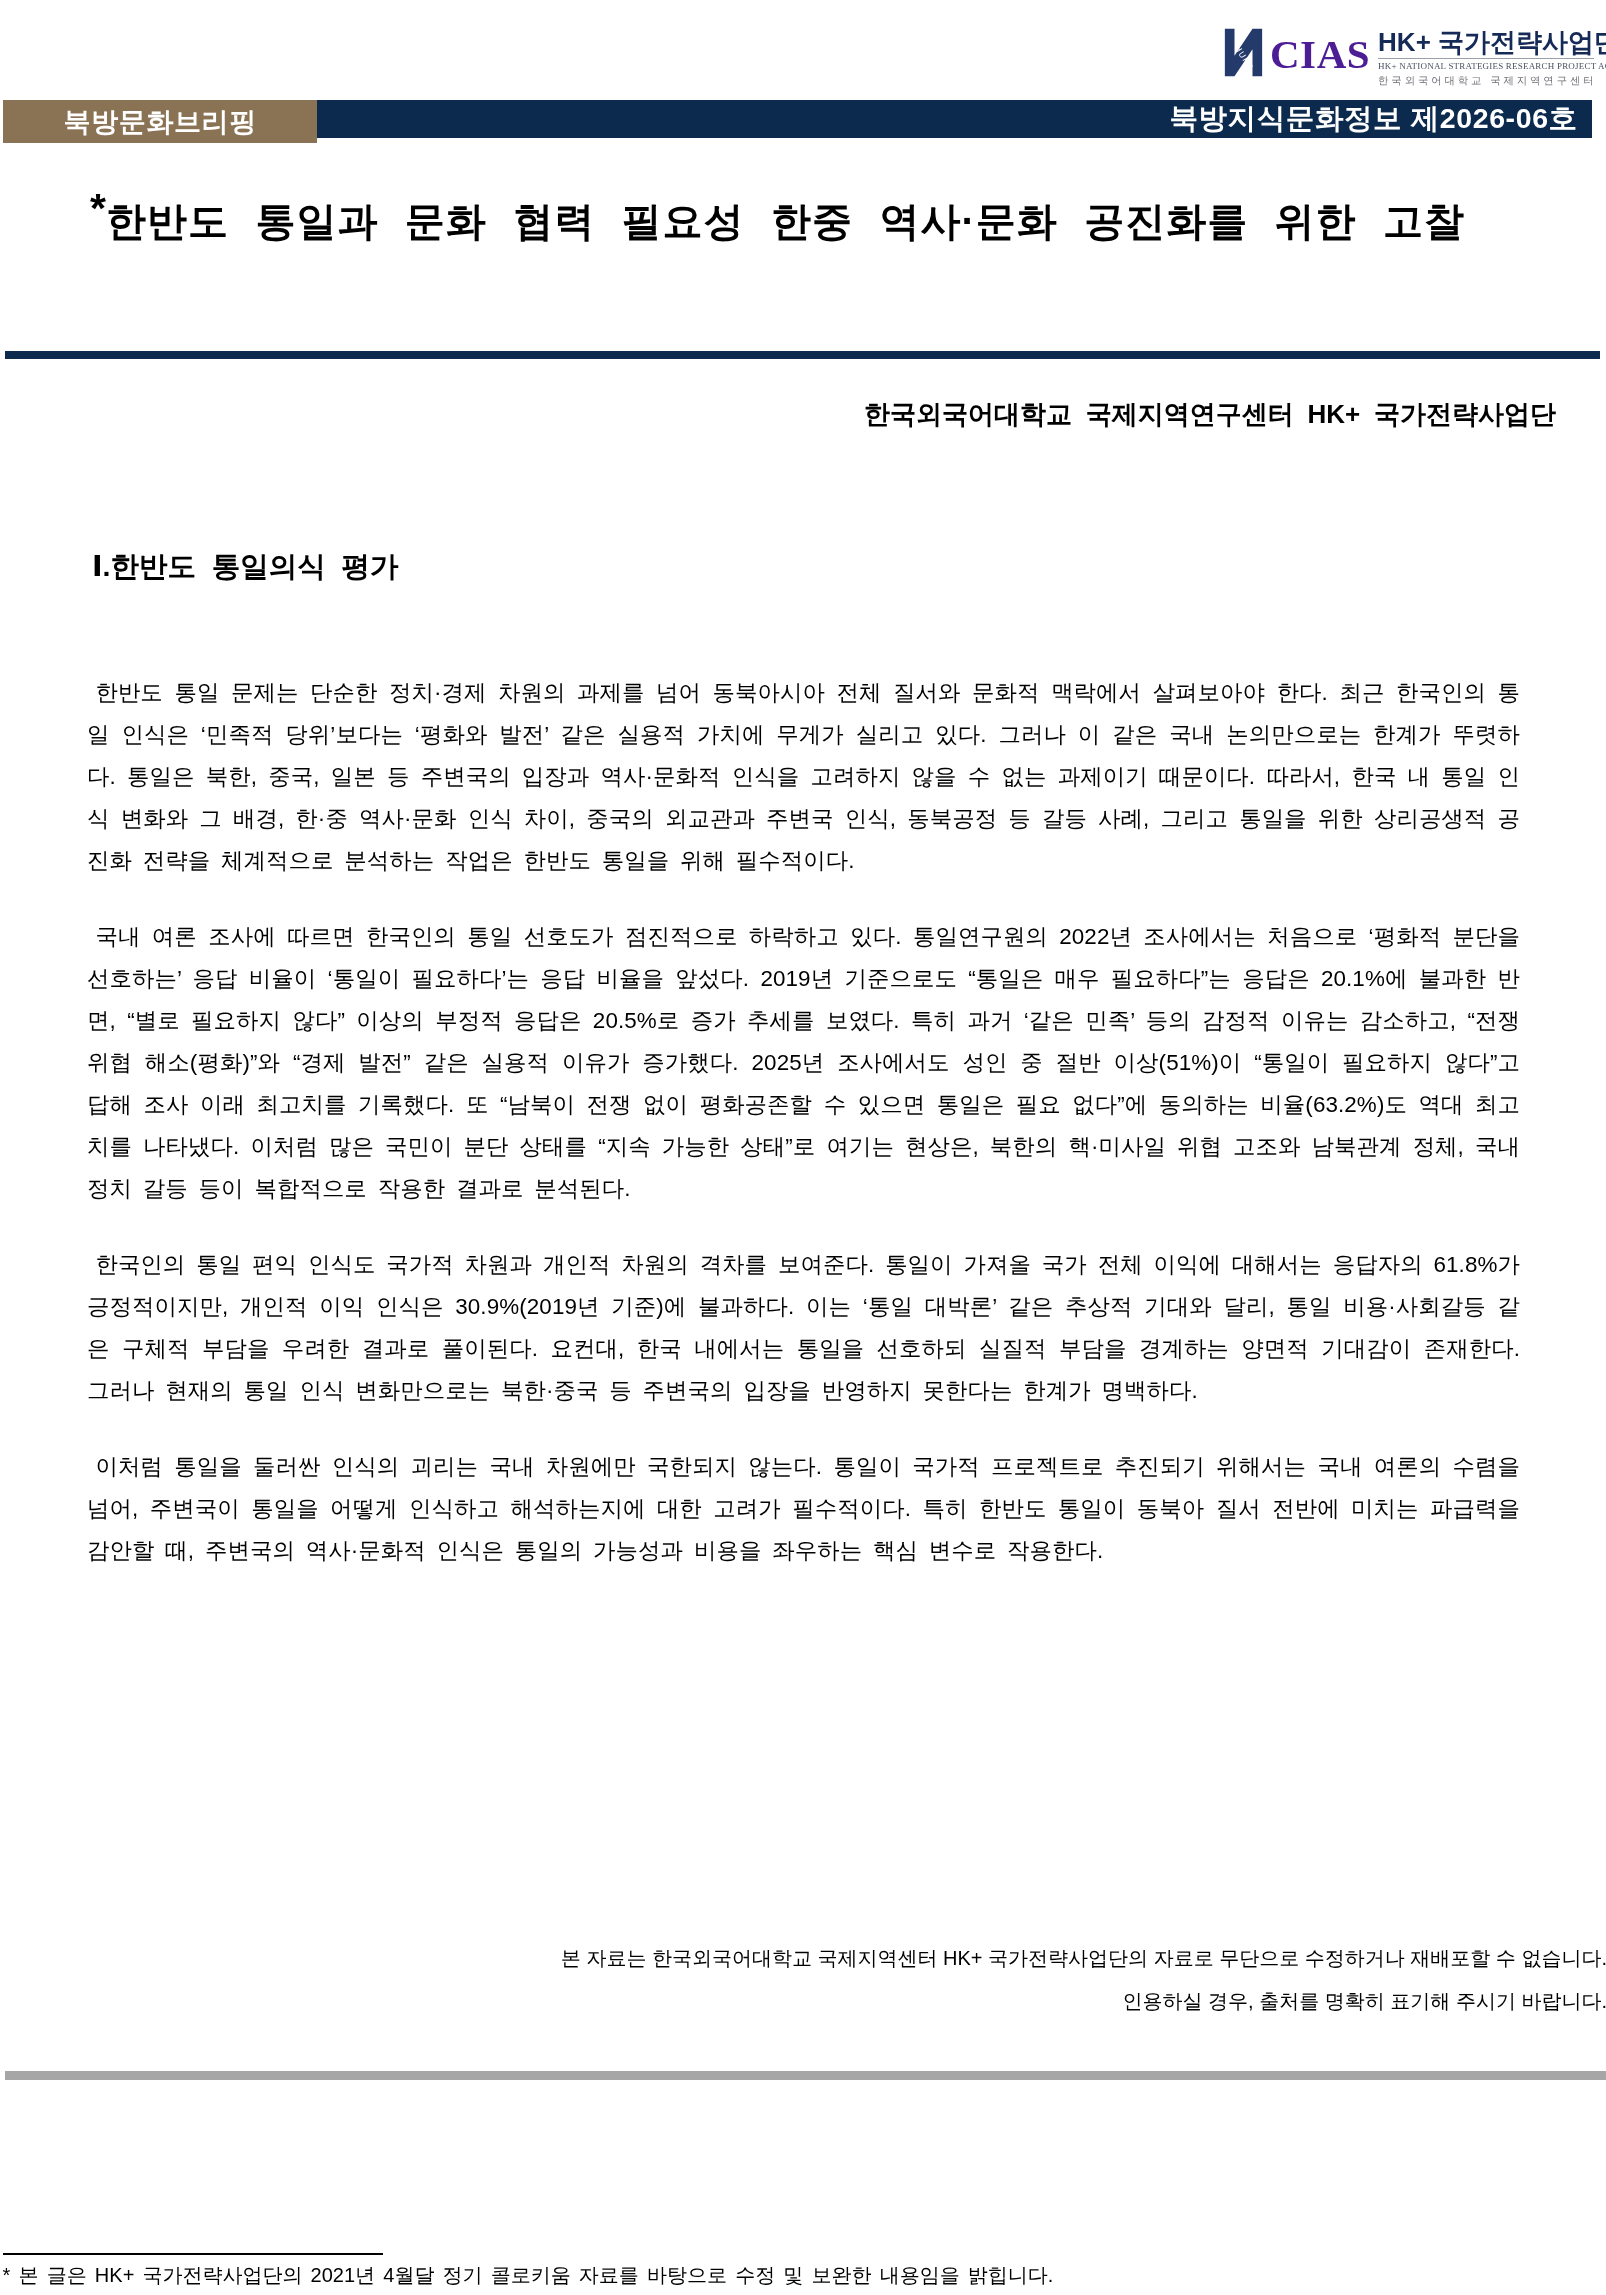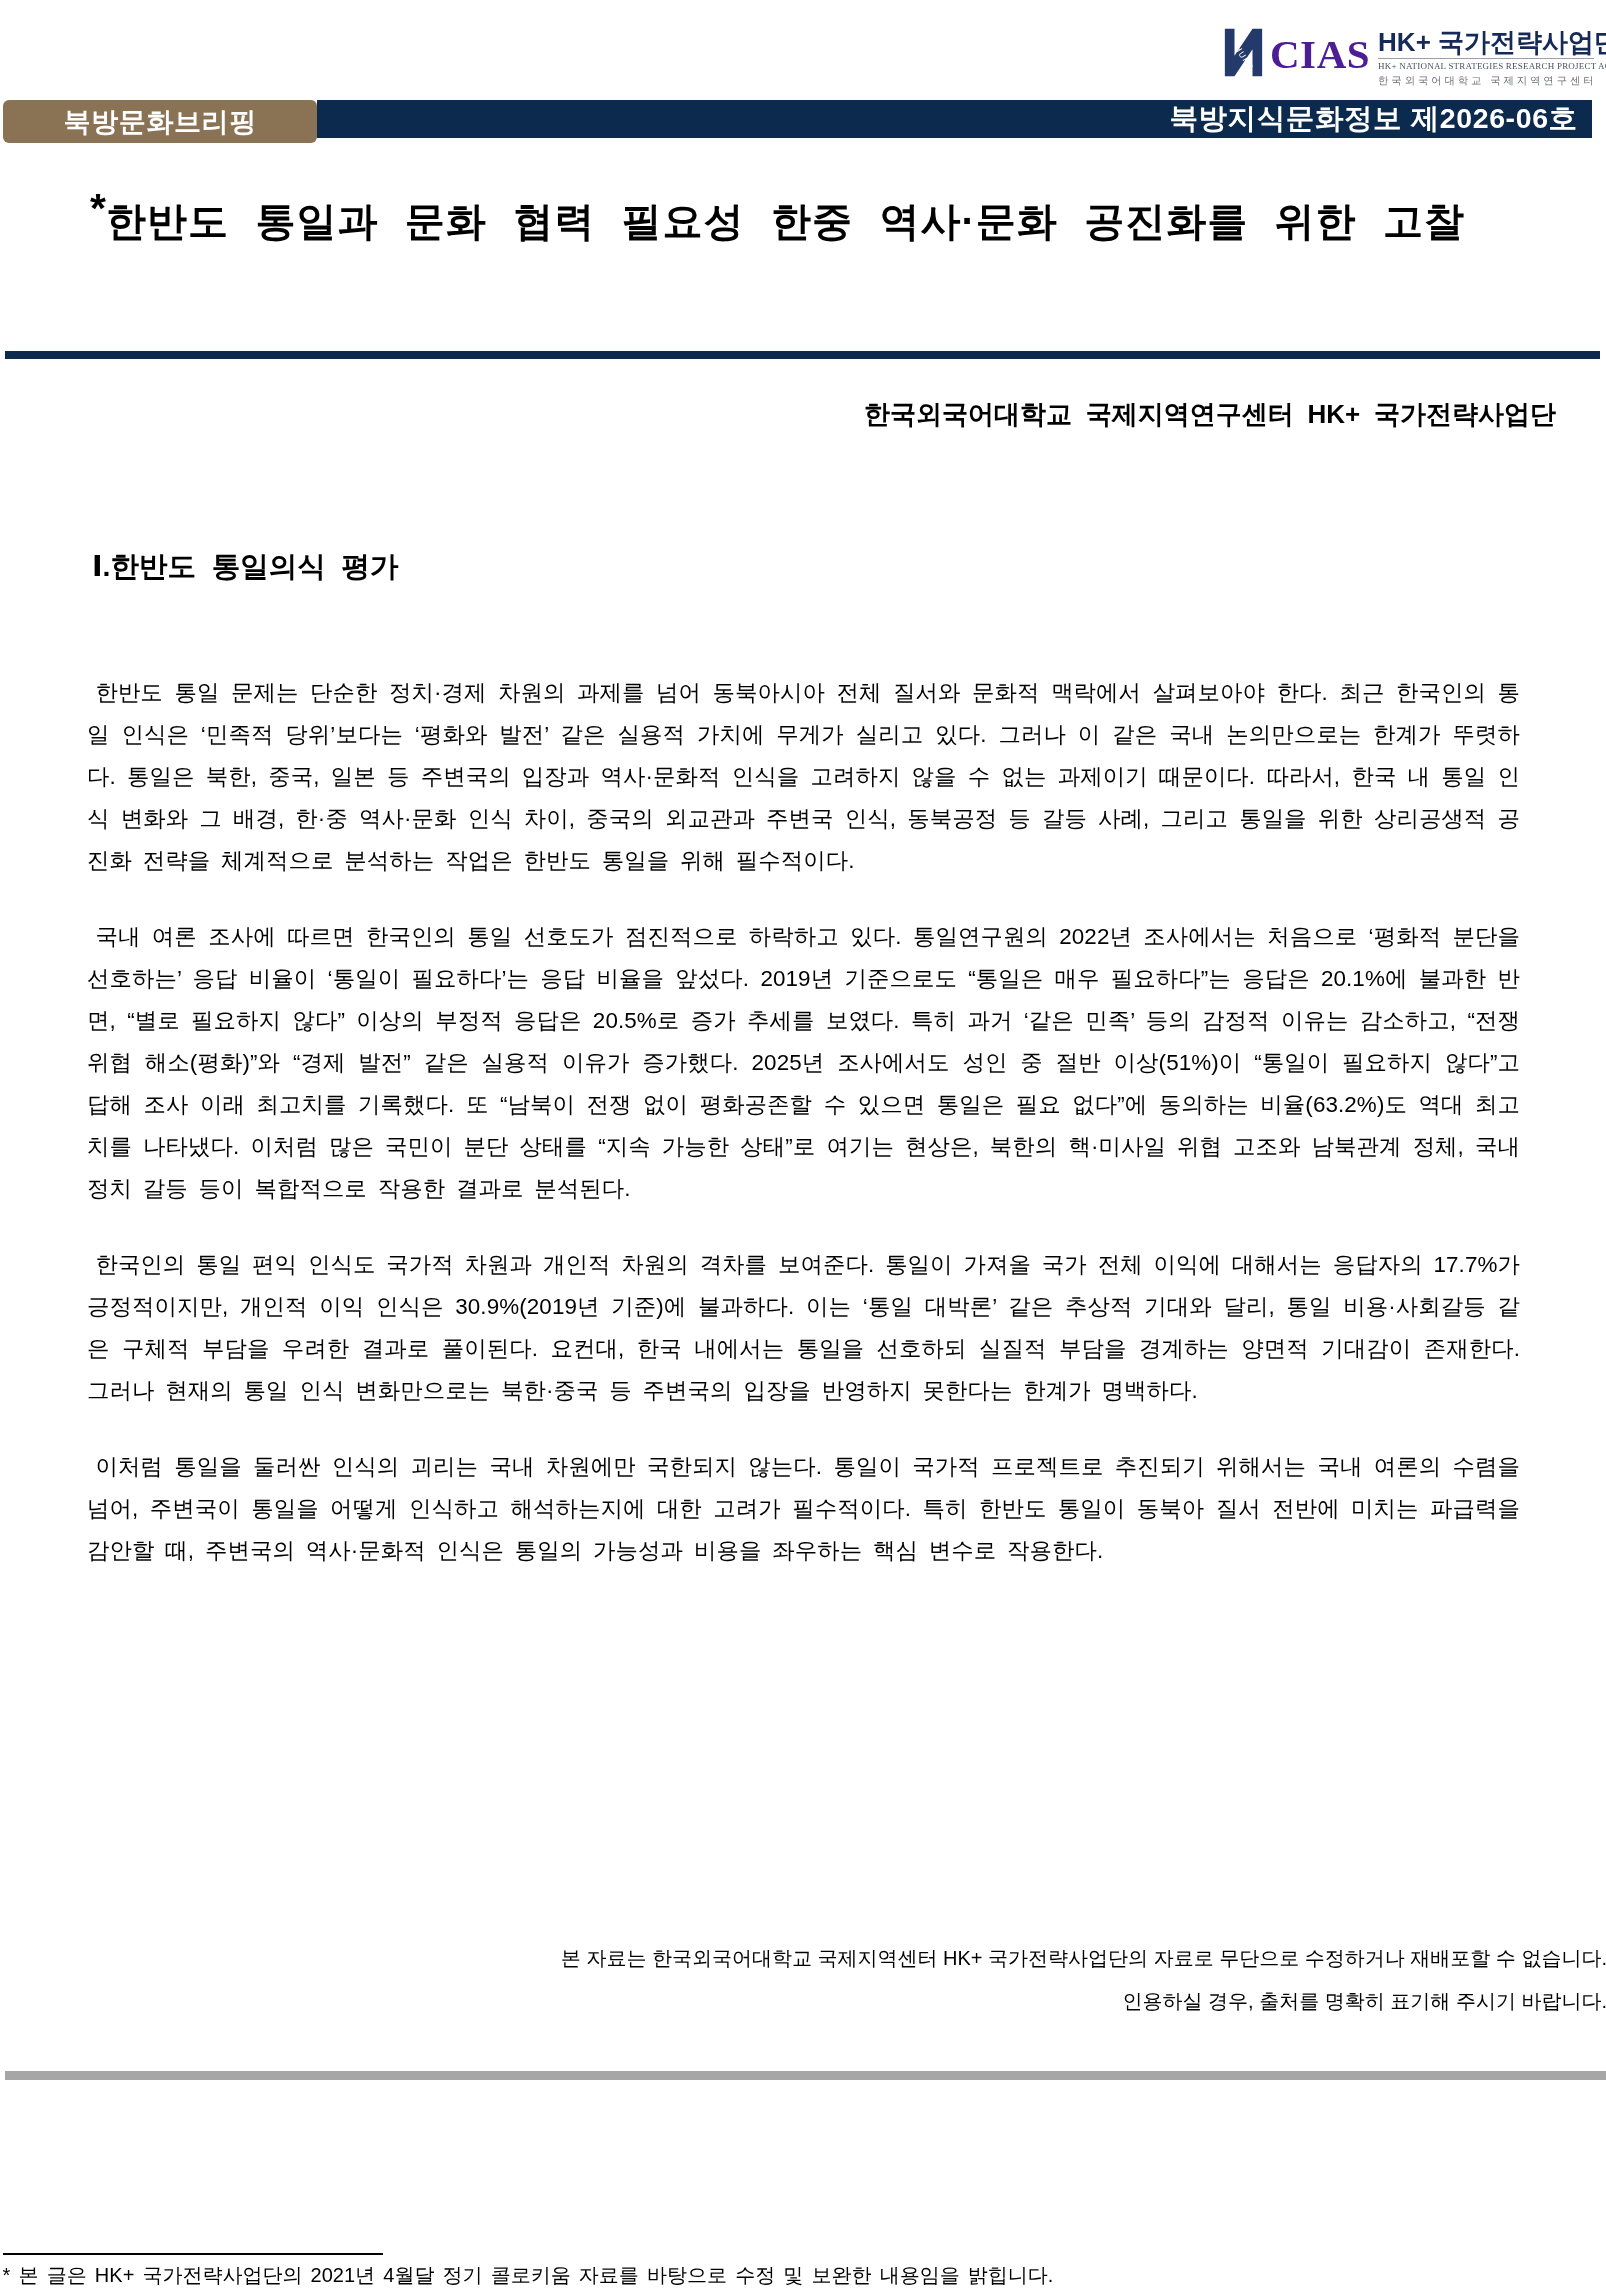--- a/index.html
+++ b/index.html
@@ -6,21 +6,21 @@
   html, body { background:#ffffff; }
   body {
     width:1607px; height:2295px; position:relative; overflow:hidden;
     font-family:"Liberation Sans","DejaVu Sans",sans-serif; color:#000;
   }
 
   
   .masthead-left {
     position:absolute; left:3.2px; top:100px; width:314px; height:43px;
     background:#8a7254; color:#fff; display:flex; align-items:center; justify-content:center;
-    font-size:27px; font-weight:bold; letter-spacing:0.6px;border-radius:6px;
+    font-size:27px; font-weight:bold; letter-spacing:0.6px;
   }
   .masthead-right {
     position:absolute; left:317px; top:100px; width:1275px; height:38px;
     background:#0c2a4d; color:#fff; display:flex; align-items:center; justify-content:flex-end;
     padding-right:14.3px; font-size:28.5px; font-weight:bold; letter-spacing:0.6px;
   }
 
   
   .logo { position:absolute; left:1221px; top:26px; display:flex; align-items:flex-start; }
   .logo-mark { width:45px; height:53px; flex:0 0 auto; }
@@ -91,21 +91,21 @@
 </div>
 <div class="title-rule"></div>
 
 <div class="affiliation">한국외국어대학교 국제지역연구센터 HK+ 국가전략사업단</div>
 
 <div class="section-heading">Ⅰ.한반도 통일의식 평가</div>
 
 <div class="body-text">
   <p>한반도 통일 문제는 단순한 정치·경제 차원의 과제를 넘어 동북아시아 전체 질서와 문화적 맥락에서 살펴보아야 한다. 최근 한국인의 통일 인식은 ‘민족적 당위’보다는 ‘평화와 발전’ 같은 실용적 가치에 무게가 실리고 있다. 그러나 이 같은 국내 논의만으로는 한계가 뚜렷하다. 통일은 북한, 중국, 일본 등 주변국의 입장과 역사·문화적 인식을 고려하지 않을 수 없는 과제이기 때문이다. 따라서, 한국 내 통일 인식 변화와 그 배경, 한·중 역사·문화 인식 차이, 중국의 외교관과 주변국 인식, 동북공정 등 갈등 사례, 그리고 통일을 위한 상리공생적 공진화 전략을 체계적으로 분석하는 작업은 한반도 통일을 위해 필수적이다.</p>
   <p>국내 여론 조사에 따르면 한국인의 통일 선호도가 점진적으로 하락하고 있다. 통일연구원의 2022년 조사에서는 처음으로 ‘평화적 분단을 선호하는’ 응답 비율이 ‘통일이 필요하다’는 응답 비율을 앞섰다. 2019년 기준으로도 “통일은 매우 필요하다”는 응답은 20.1%에 불과한 반면, “별로 필요하지 않다” 이상의 부정적 응답은 20.5%로 증가 추세를 보였다. 특히 과거 ‘같은 민족’ 등의 감정적 이유는 감소하고, “전쟁 위협 해소(평화)”와 “경제 발전” 같은 실용적 이유가 증가했다. 2025년 조사에서도 성인 중 절반 이상(51%)이 “통일이 필요하지 않다”고 답해 조사 이래 최고치를 기록했다. 또 “남북이 전쟁 없이 평화공존할 수 있으면 통일은 필요 없다”에 동의하는 비율(63.2%)도 역대 최고치를 나타냈다. 이처럼 많은 국민이 분단 상태를 “지속 가능한 상태”로 여기는 현상은, 북한의 핵·미사일 위협 고조와 남북관계 정체, 국내 정치 갈등 등이 복합적으로 작용한 결과로 분석된다.</p>
-  <p>한국인의 통일 편익 인식도 국가적 차원과 개인적 차원의 격차를 보여준다. 통일이 가져올 국가 전체 이익에 대해서는 응답자의 17.7%가 긍정적이지만, 개인적 이익 인식은 30.9%(2019년 기준)에 불과하다. 이는 ‘통일 대박론’ 같은 추상적 기대와 달리, 통일 비용·사회갈등 같은 구체적 부담을 우려한 결과로 풀이된다. 요컨대, 한국 내에서는 통일을 선호하되 실질적 부담을 경계하는 양면적 기대감이 존재한다. 그러나 현재의 통일 인식 변화만으로는 북한·중국 등 주변국의 입장을 반영하지 못한다는 한계가 명백하다.</p>
+  <p>한국인의 통일 편익 인식도 국가적 차원과 개인적 차원의 격차를 보여준다. 통일이 가져올 국가 전체 이익에 대해서는 응답자의 61.8%가 긍정적이지만, 개인적 이익 인식은 30.9%(2019년 기준)에 불과하다. 이는 ‘통일 대박론’ 같은 추상적 기대와 달리, 통일 비용·사회갈등 같은 구체적 부담을 우려한 결과로 풀이된다. 요컨대, 한국 내에서는 통일을 선호하되 실질적 부담을 경계하는 양면적 기대감이 존재한다. 그러나 현재의 통일 인식 변화만으로는 북한·중국 등 주변국의 입장을 반영하지 못한다는 한계가 명백하다.</p>
   <p>이처럼 통일을 둘러싼 인식의 괴리는 국내 차원에만 국한되지 않는다. 통일이 국가적 프로젝트로 추진되기 위해서는 국내 여론의 수렴을 넘어, 주변국이 통일을 어떻게 인식하고 해석하는지에 대한 고려가 필수적이다. 특히 한반도 통일이 동북아 질서 전반에 미치는 파급력을 감안할 때, 주변국의 역사·문화적 인식은 통일의 가능성과 비용을 좌우하는 핵심 변수로 작용한다.</p>
 </div>
 
 <div class="footer-note">
   <div>본 자료는 한국외국어대학교 국제지역센터 HK+ 국가전략사업단의 자료로 무단으로 수정하거나 재배포할 수 없습니다.</div>
   <div>인용하실 경우, 출처를 명확히 표기해 주시기 바랍니다.</div>
 </div>
 
 <div class="gray-band"></div>
 

